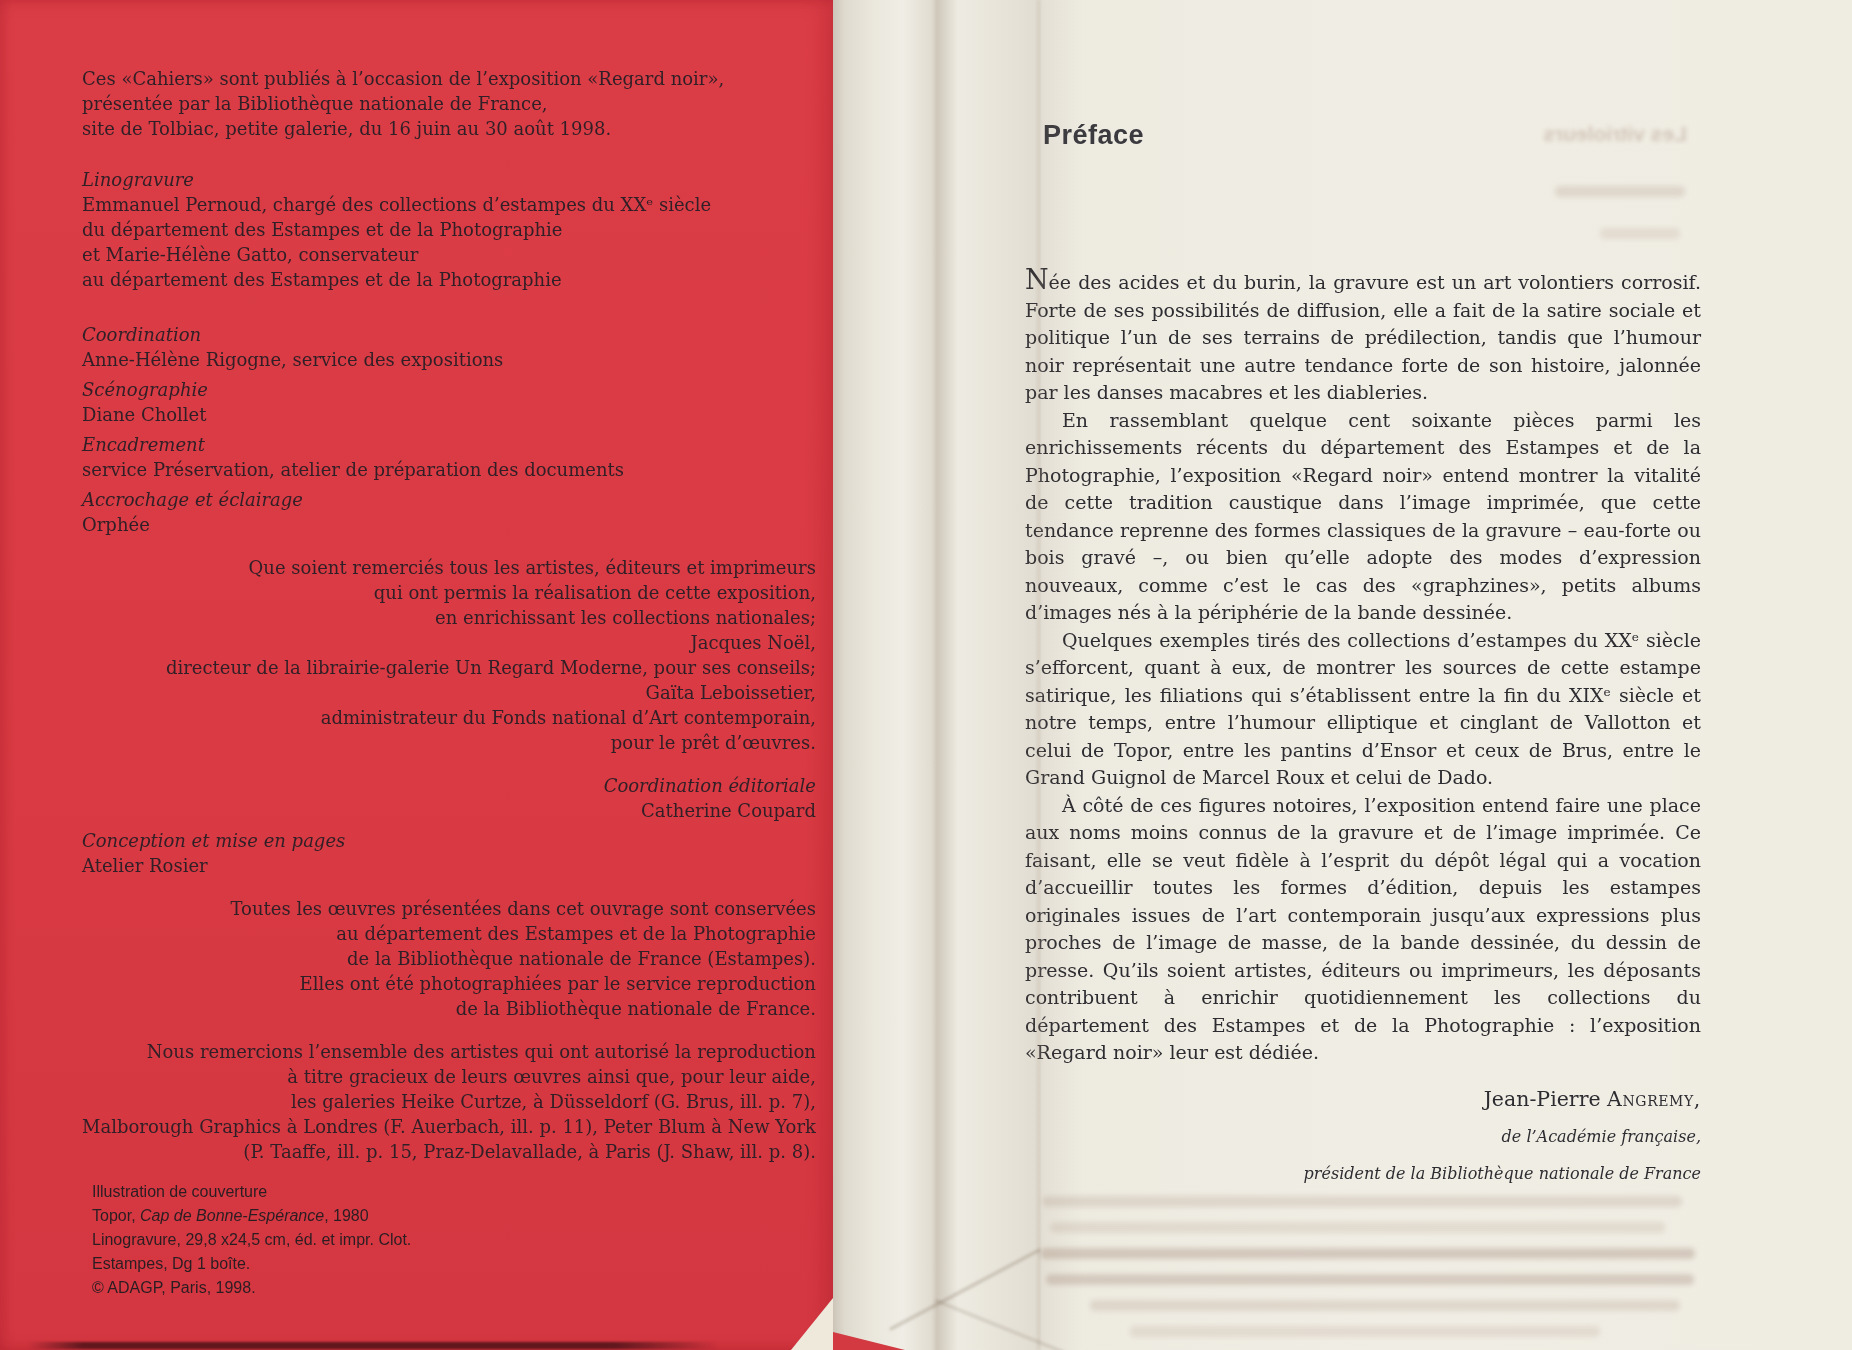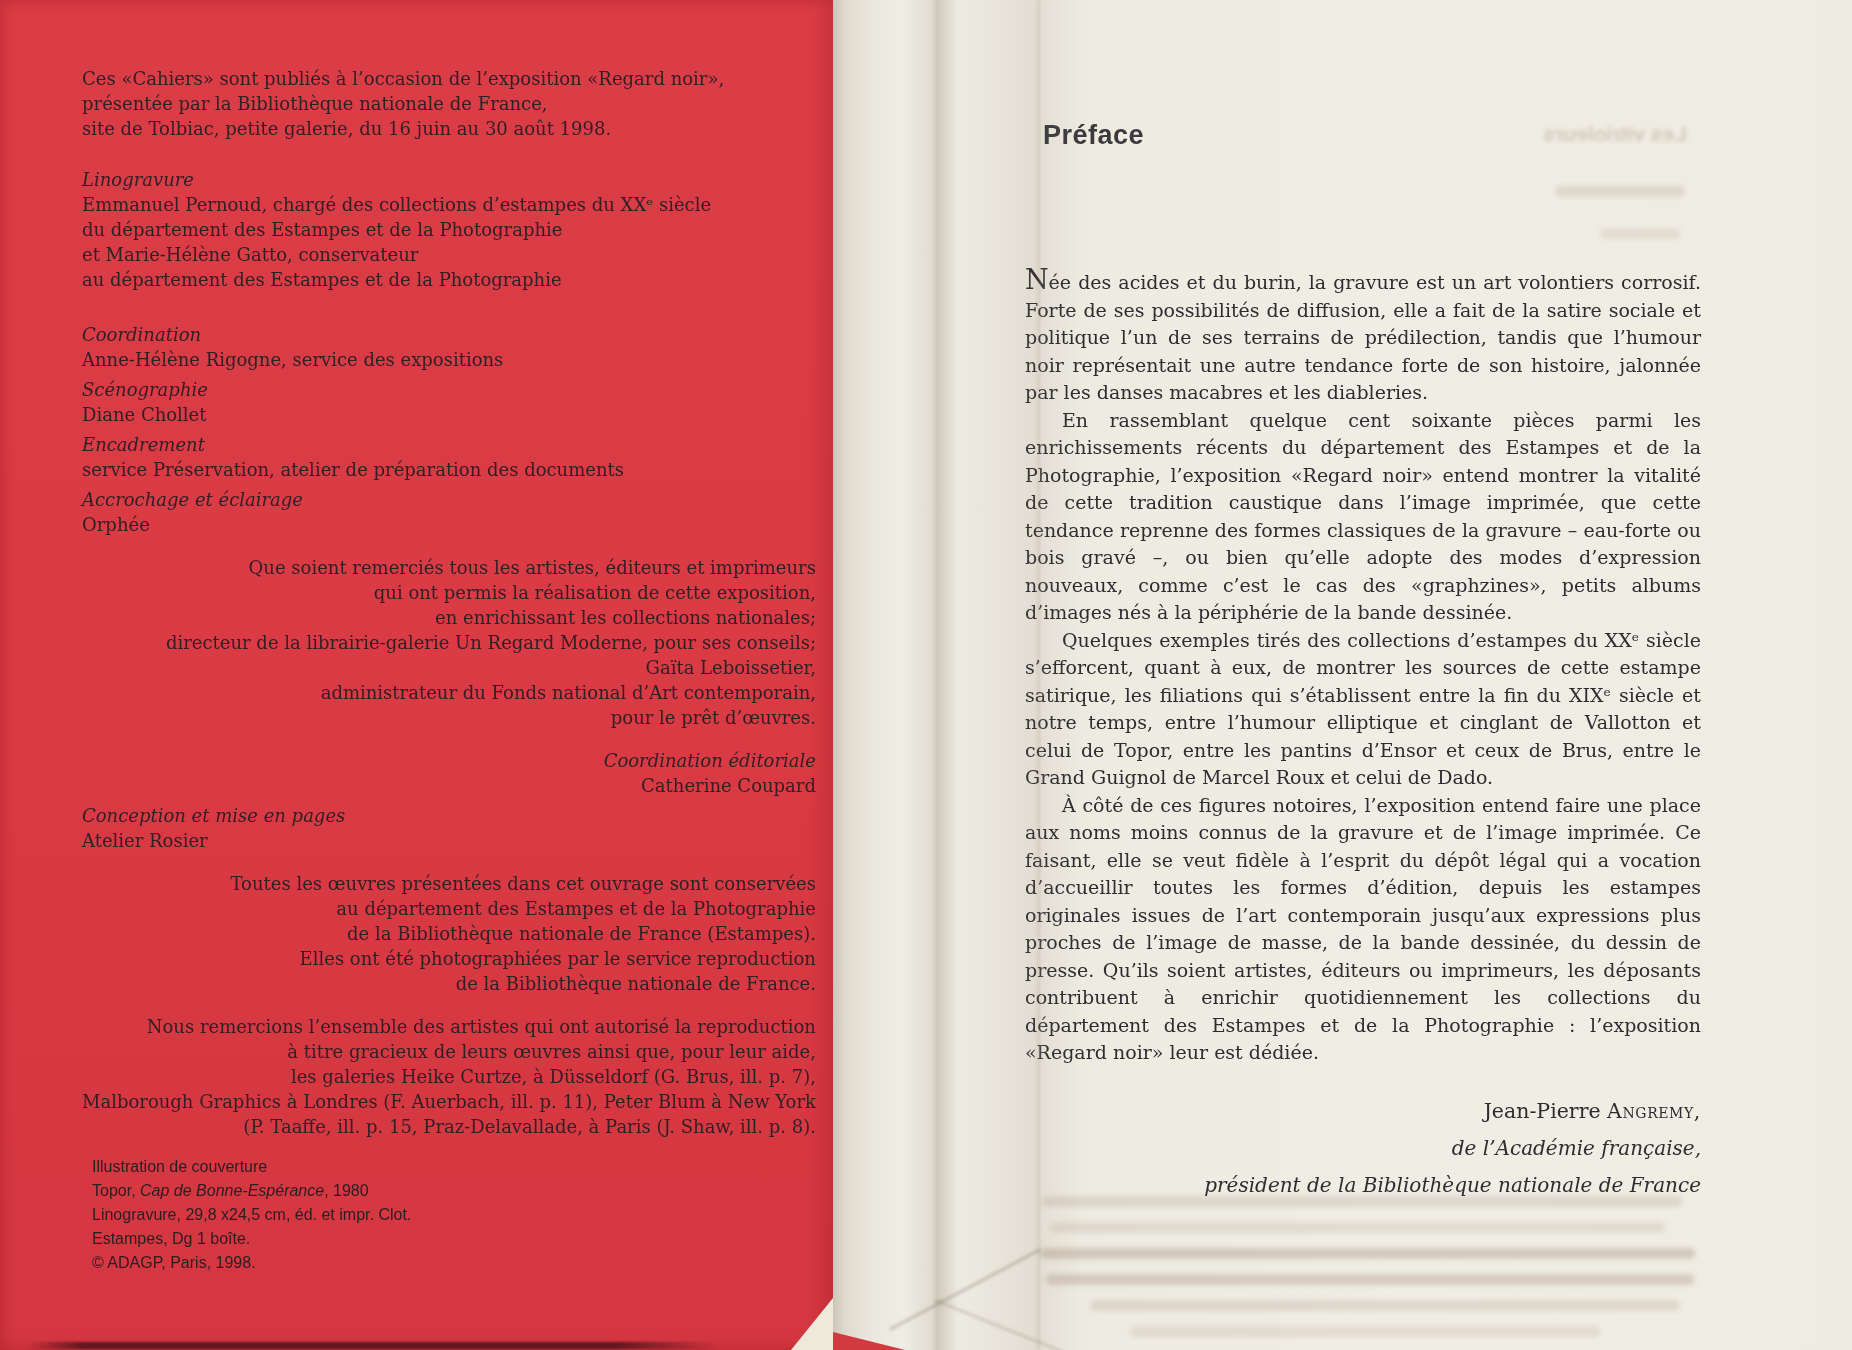--- a/index.html
+++ b/index.html
@@ -70,24 +70,24 @@
     font-family:"Liberation Sans",sans-serif;font-weight:bold;font-size:27px;
     letter-spacing:0.5px;color:#3b3a3f;
   }
   .preface-body{
     position:absolute;left:1025px;top:266px;width:676px;
     color:#2d2c31;font-size:19px;line-height:27.5px;text-align:justify;
   }
   .para{margin:0;text-indent:37px;}
   .para-first{text-indent:0;}
   .para-first::first-letter{font-size:142%;line-height:1;}
-  .signature{margin-top:26px;text-align:right;line-height:37px;}
+  .signature{margin-top:14px;text-align:right;line-height:37px;}
   .sig-name{font-size:20.5px;}
   .sig-name .sc{font-variant:small-caps;letter-spacing:0.6px;}
-  .sig-role{font-style:italic;font-size:20px;}
+  .sig-role{font-style:italic;font-size:16px;}
 
   
   .ghost-heading{
     position:absolute;left:1515px;top:122px;width:200px;text-align:center;
     transform:scaleX(-1);filter:blur(2.2px);
     font-family:"Liberation Sans",sans-serif;font-weight:bold;font-size:21px;
     color:rgba(168,138,120,0.40);
   }
   .ghost-bar{position:absolute;height:11px;border-radius:5px;
     background:rgba(165,138,118,0.22);filter:blur(2.5px);}
@@ -165,20 +165,21 @@
           <div class="ln">service Préservation, atelier de préparation des documents</div>
         </div>
         <div class="sec k-group-tight">
           <div class="sec-label">Accrochage et éclairage</div>
           <div class="ln">Orphée</div>
         </div>
         <div class="sec k-block">
           <div class="ln">Que soient remerciés tous les artistes, éditeurs et imprimeurs</div>
           <div class="ln">qui ont permis la réalisation de cette exposition,</div>
           <div class="ln">en enrichissant les collections nationales;</div>
+          <div class="ln">Jacques Noël,</div>
           <div class="ln">directeur de la librairie-galerie Un Regard Moderne, pour ses conseils;</div>
           <div class="ln">Gaïta Leboissetier,</div>
           <div class="ln">administrateur du Fonds national d’Art contemporain,</div>
           <div class="ln">pour le prêt d’œuvres.</div>
         </div>
         <div class="sec k-block">
           <div class="sec-label">Coordination éditoriale</div>
           <div class="ln">Catherine Coupard</div>
         </div>
         <div class="sec k-group-tight">

